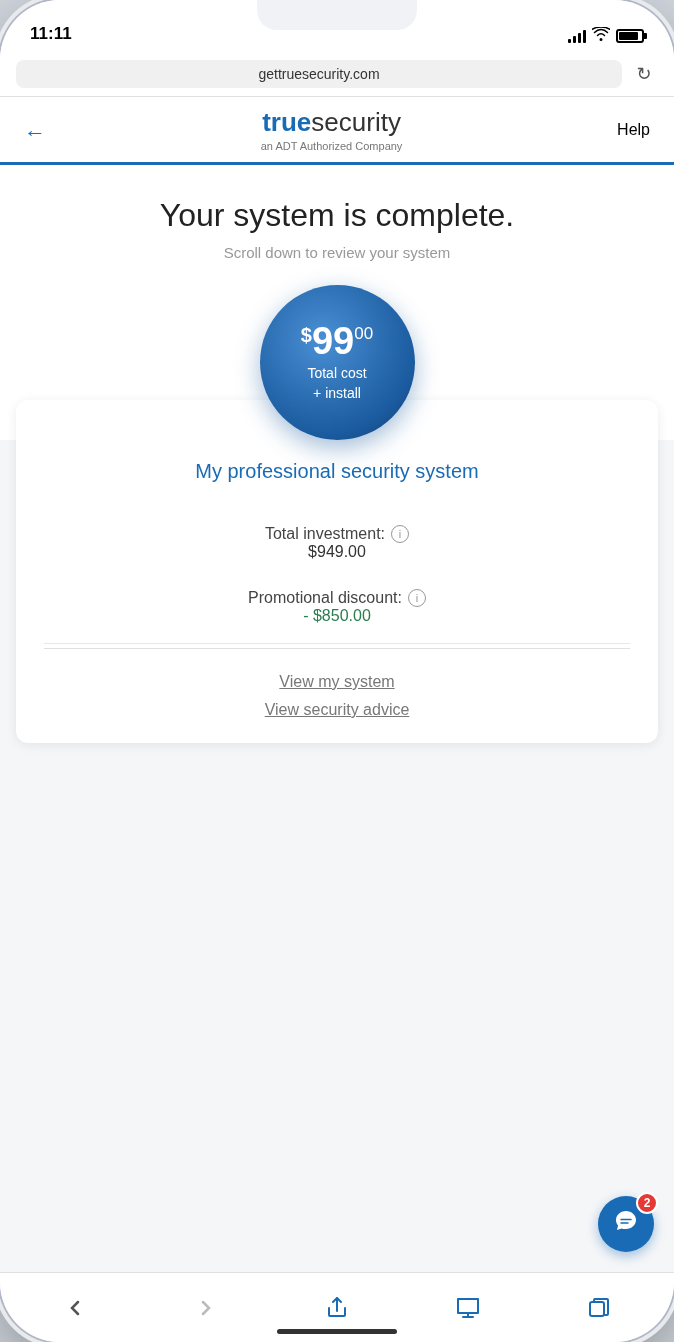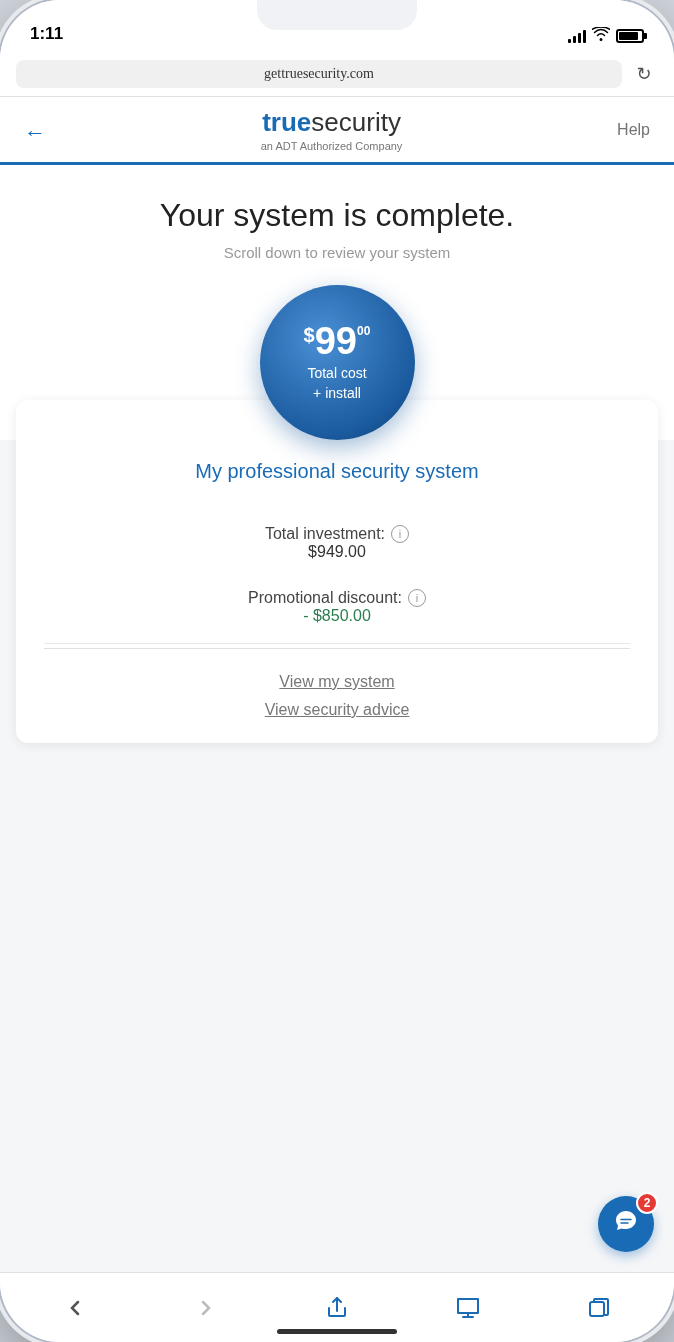--- a/index.html
+++ b/index.html
@@ -113,21 +113,20 @@
     }
     .url-input {
       flex: 1;
       background: #f0f0f0;
       border: none;
       border-radius: 8px;
       padding: 6px 12px;
       font-size: 14px;
       color: #333;
       text-align: center;
-      font-family: Liberation Serif, serif;
     }
     .reload-btn {
       width: 28px;
       height: 28px;
       display: flex;
       align-items: center;
       justify-content: center;
       color: #555;
       font-size: 18px;
       cursor: pointer;
@@ -160,21 +159,21 @@
       color: #333;
       font-weight: 300;
     }
     .logo-subtitle {
       font-size: 11px;
       color: #777;
       margin-top: 2px;
     }
     .help-link {
       font-size: 16px;
-      color: #737373;
+      color: #000000;
       cursor: pointer;
       text-decoration: none;
     }
     
     .main-content {
       flex: 1;
       background: #f5f6f8;
       overflow-y: auto;
       position: relative;
     }
@@ -377,21 +376,21 @@
       justify-content: center;
     }
   </style>
 </head>
 <body>
 
 <div class="phone-frame">
   <div class="notch"></div>
 
   <div class="status-bar">
-    <span class="status-time">1:11</span>
+    <span class="status-time">11:11</span>
     <div class="status-icons">
       <div class="signal-bars">
         <div class="signal-bar" style="height:4px"></div>
         <div class="signal-bar" style="height:7px"></div>
         <div class="signal-bar" style="height:10px"></div>
         <div class="signal-bar" style="height:13px"></div>
       </div>
       <span class="wifi-icon">
         <svg width="18" height="14" viewBox="0 0 18 14" fill="none">
           <path d="M9 11a1.5 1.5 0 110 3 1.5 1.5 0 010-3z" fill="#000"></path>
@@ -425,21 +424,21 @@
   <div class="main-content">
 
     <div class="hero-section">
       <h1 class="hero-title">Your system is complete.</h1>
       <p class="hero-subtitle">Scroll down to review your system</p>
       <div class="price-bubble-wrapper">
         <div class="price-bubble">
           <div class="price-row">
             <span style="font-size:20px;font-weight:700;margin-top:2px;color:white;">$</span>
             <span style="font-size:38px;font-weight:700;color:white;line-height:1;">99</span>
-            <span style="font-size:12px;font-weight:700;margin-top:2px;color:white;">00</span>
+            <span style="font-size:17px;font-weight:400;margin-top:2px;color:white;">00</span>
           </div>
           <div style="font-size:14px;color:white;text-align:center;margin-top:4px;line-height:1.4;">Total cost<br>+ install</div>
         </div>
       </div>
     </div>
 
     <div class="card">
       <div class="card-title">My professional security system</div>
 
       <div class="cost-row">

